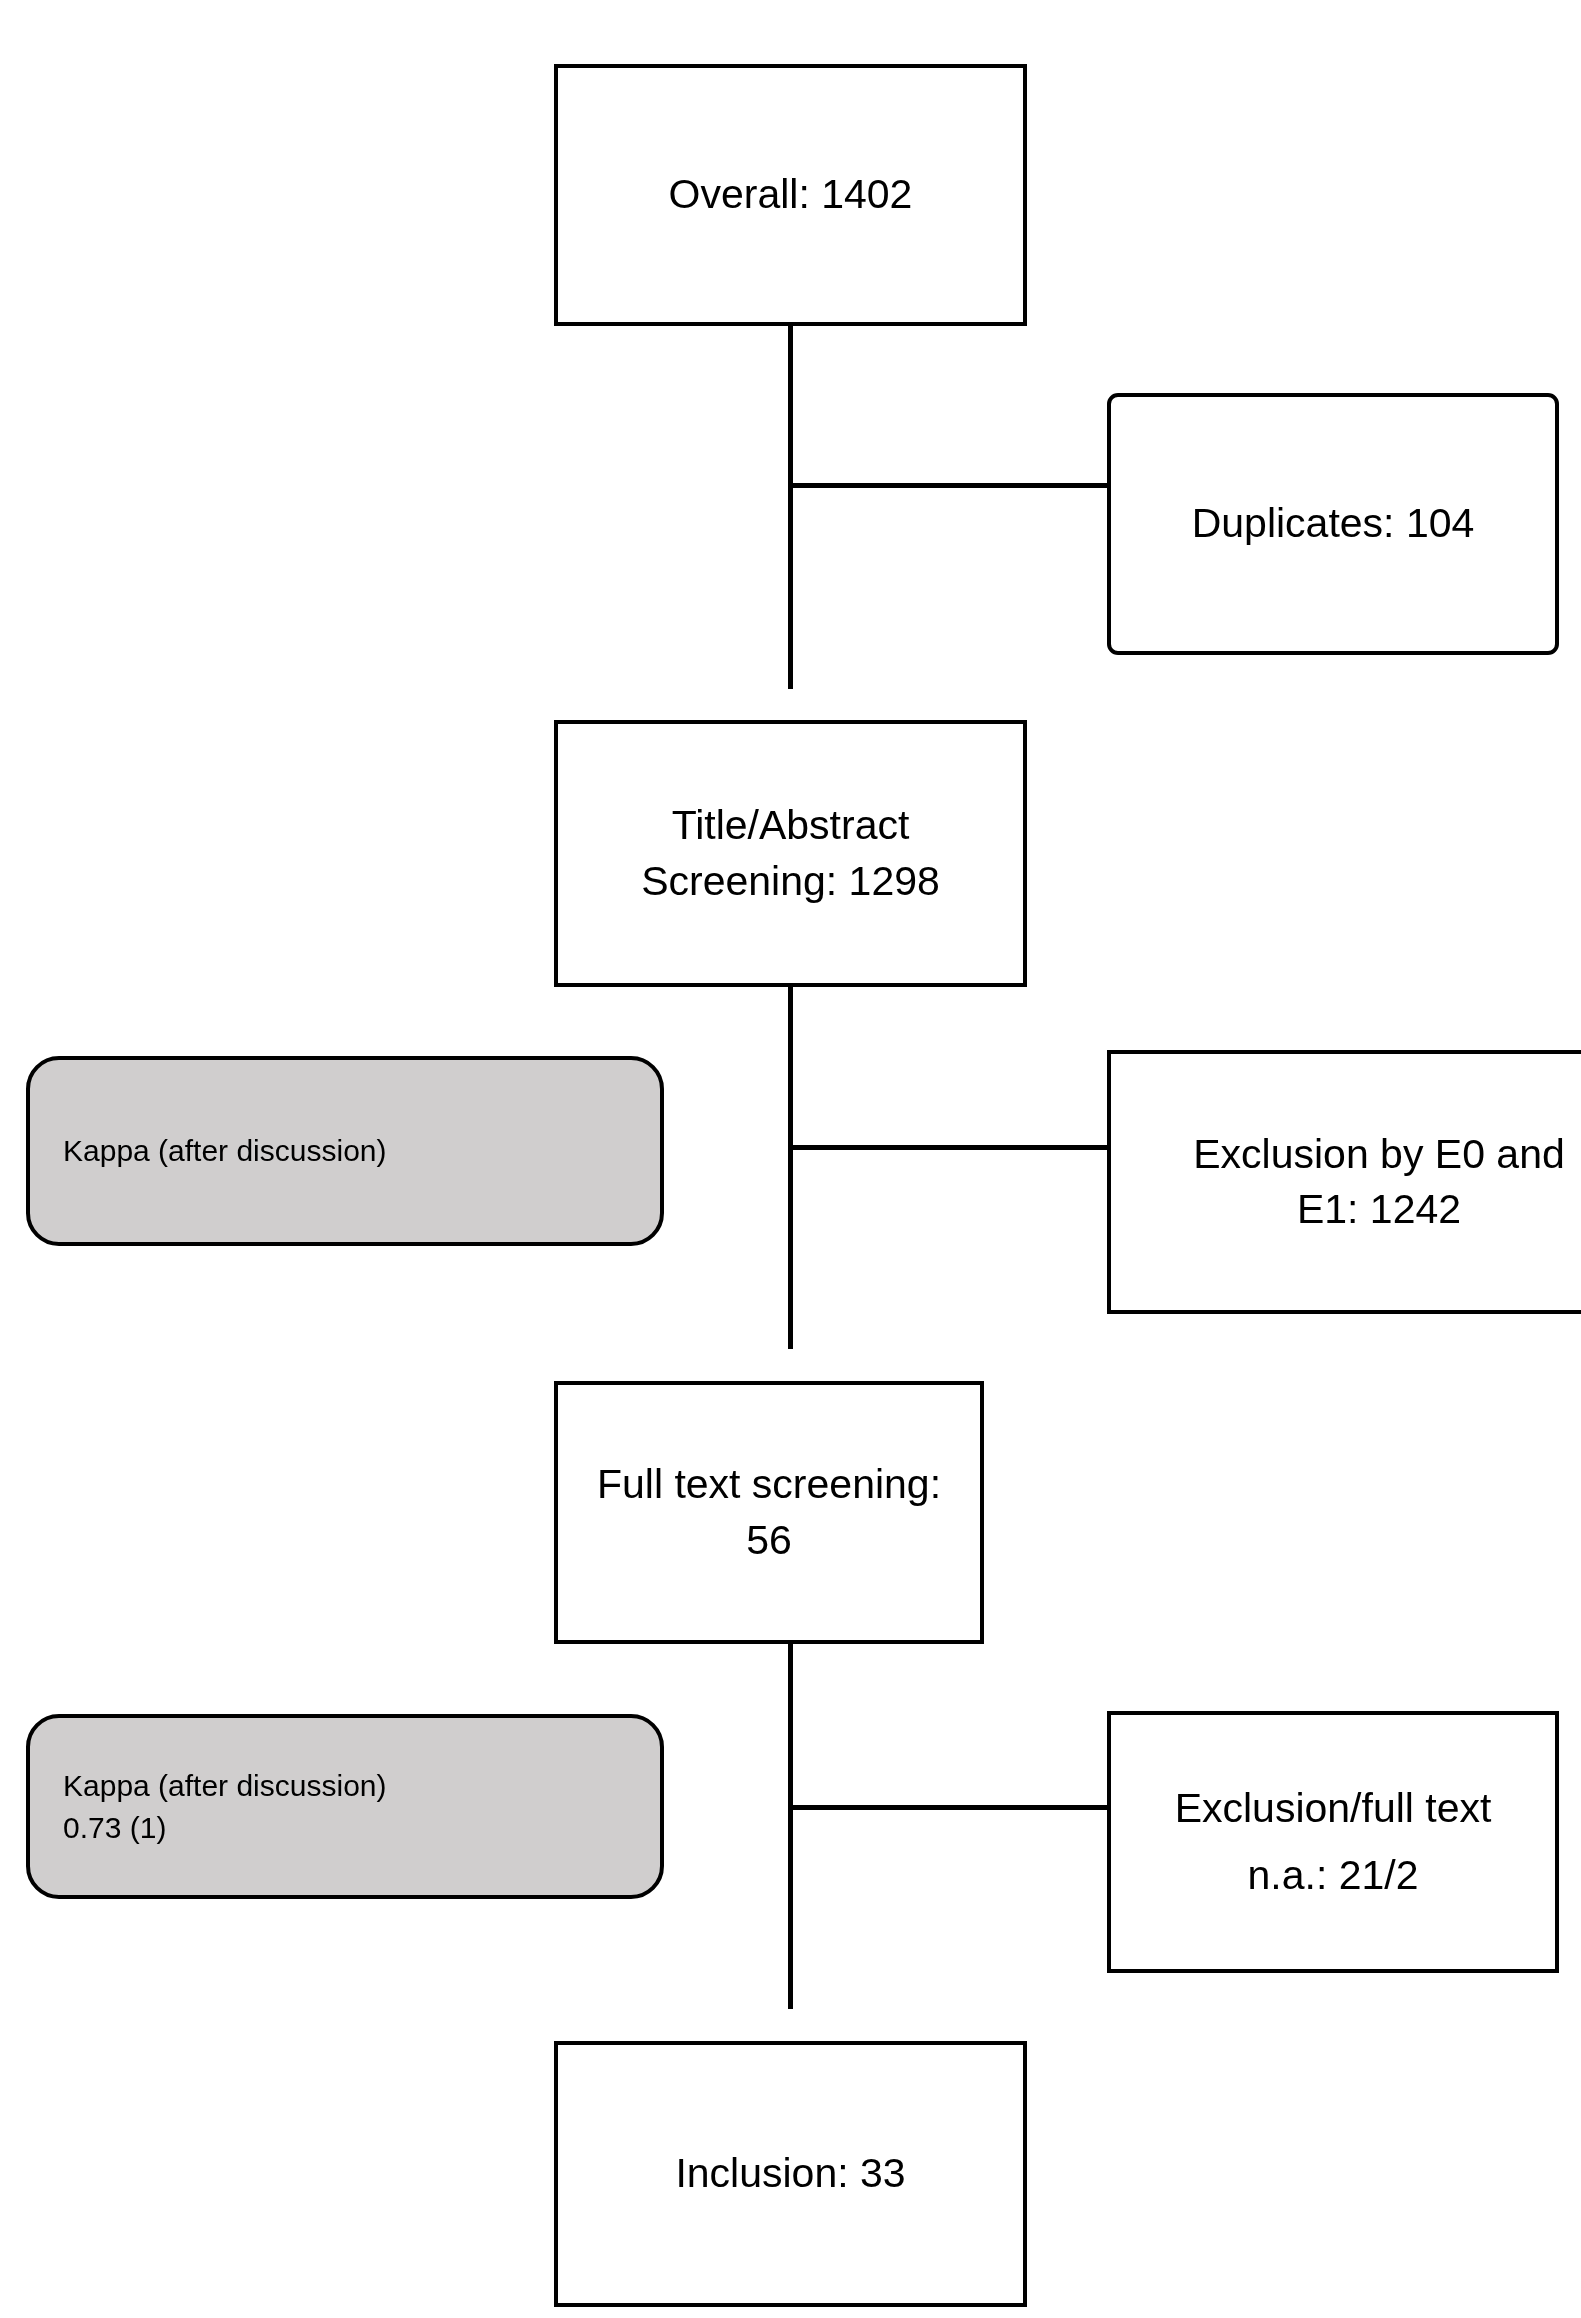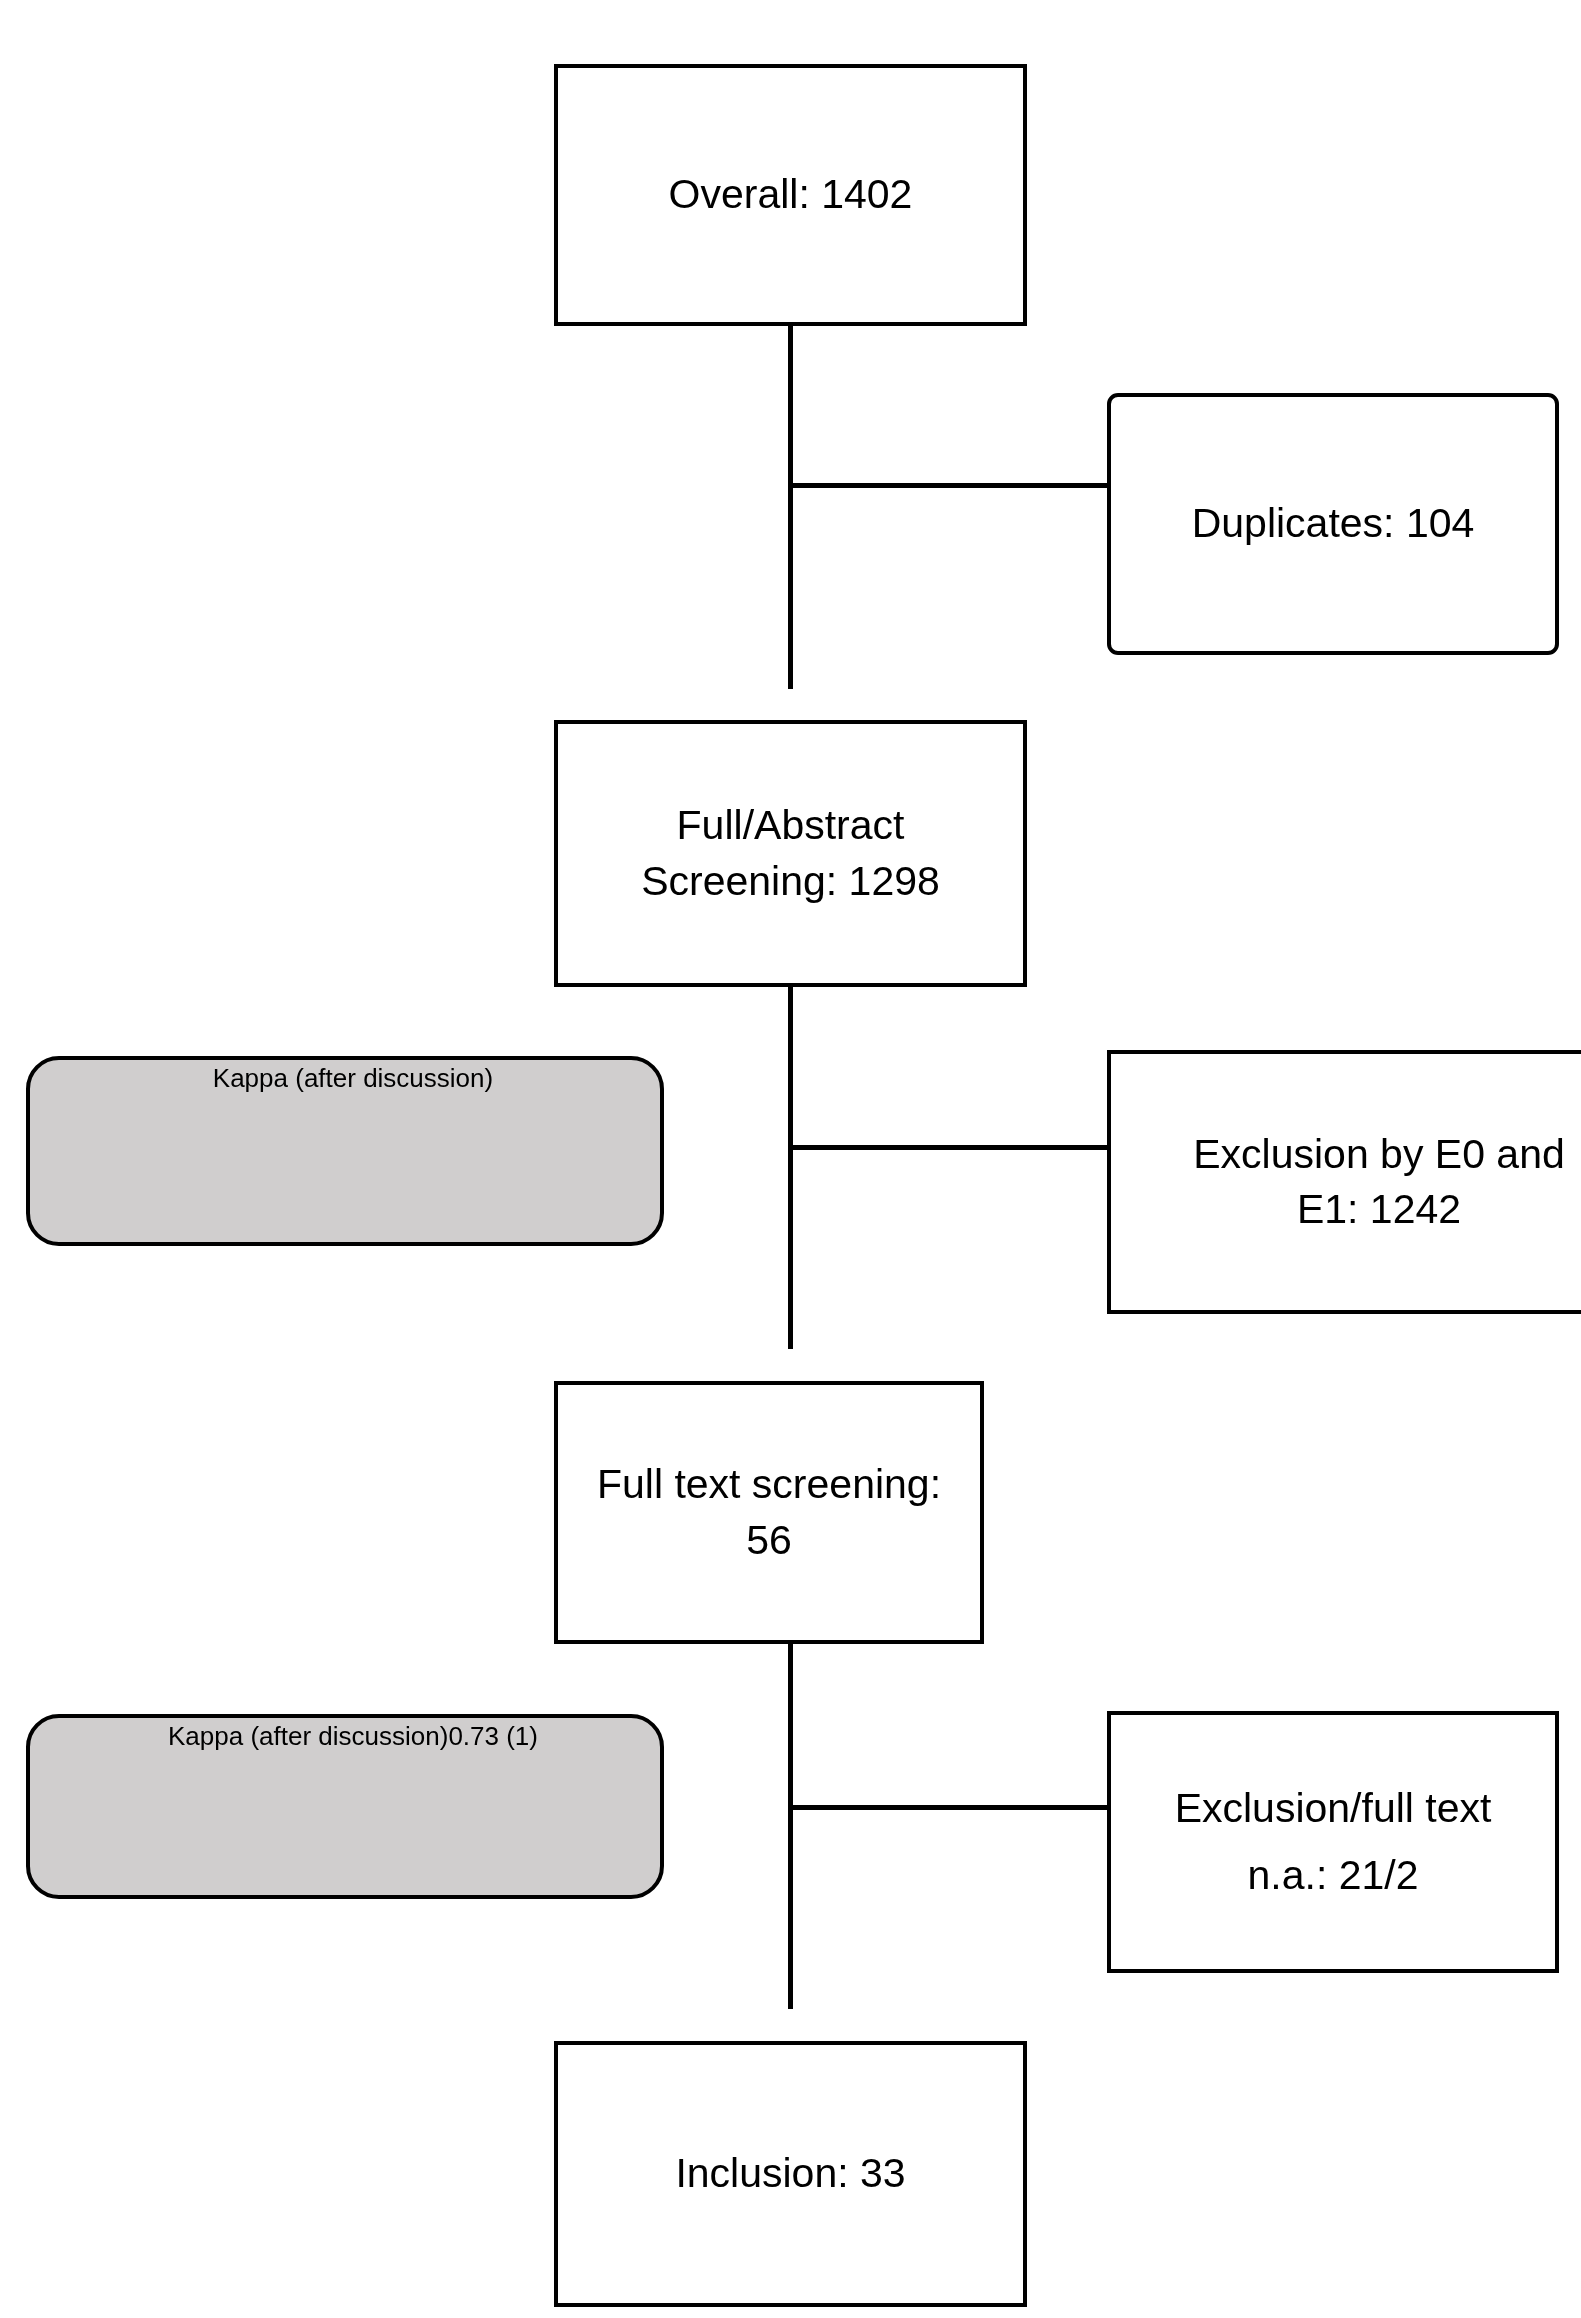--- a/index.html
+++ b/index.html
@@ -29,24 +29,24 @@
     line-height: 1.35;
     margin-top: 35px;
   }
   .note {
     position: absolute;
     box-sizing: border-box;
     background: #d0cece;
     border: 4.6px solid #000000;
     border-radius: 33px;
     display: flex;
-    flex-direction: row;
+    flex-direction: column;
     justify-content: center;
     text-align: left;
-    font-size: 26px;
+    font-size: 30px;
     line-height: 1.4;
     padding-left: 33px;
     padding-right: 17px;
   }
   .vline, .hline {
     position: absolute;
     background: #000000;
   }
   .vline { width: 4.6px; }
   .hline { height: 4.6px; }
@@ -84,21 +84,21 @@
   <div class="vline" id="v3"></div>
   <div class="hline" id="h1"></div>
   <div class="hline" id="h2"></div>
   <div class="hline" id="h3"></div>
 
   <div class="box" id="box-overall">
     <div>Overall: 1402</div>
   </div>
 
   <div class="box" id="box-title-abstract">
-    <div>Full/Abstract</div>
+    <div>Title/Abstract</div>
     <div>Screening: 1298</div>
   </div>
 
   <div class="box" id="box-full-text">
     <div>Full text screening:</div>
     <div>56</div>
   </div>
 
   <div class="box" id="box-inclusion">
     <div>Inclusion: 33</div>

